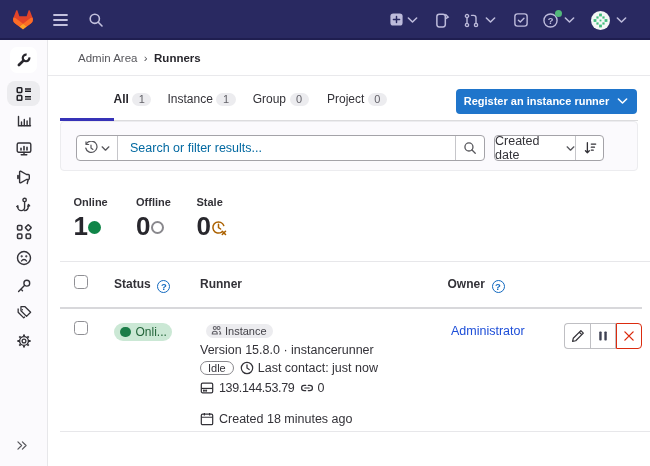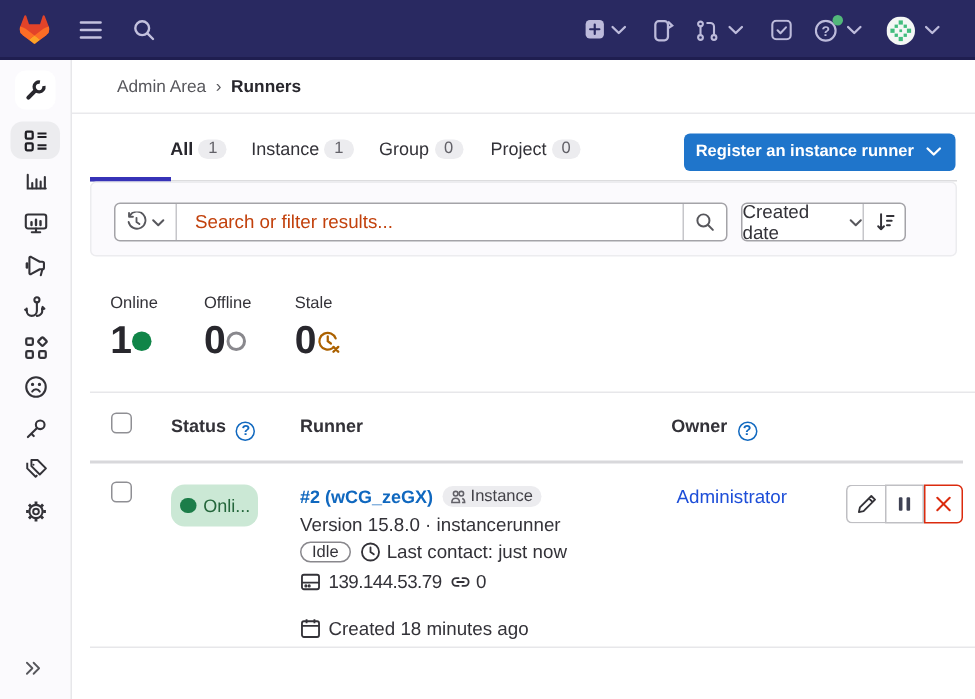--- a/index.html
+++ b/index.html
@@ -23,37 +23,37 @@
 .tabtxt.active { font-weight:700; color:#28272d; }
 .cnt { display:inline-block; background:#ececef; color:#626168; font-size:11px; line-height:13px; padding:0 6.5px; border-radius:8px; font-weight:400; }
 .tabline { position:absolute; left:12px; top:78px; width:54px; height:2.5px; background:#3632b7; }
 .tabborder { position:absolute; left:12px; top:79.5px; width:578px; height:1px; background:#dcdcde; }
 
 #regbtn { position:absolute; left:407.5px; top:48.5px; width:181px; height:25px; background:#1f75cb; border-radius:4px; color:#fff; font-size:11px; font-weight:700; display:flex; align-items:center; justify-content:center; gap:8px; white-space:nowrap; }
 
 #fband { position:absolute; left:12px; top:81px; width:578px; height:50px; background:#fbfafd; border:1px solid #ececef; border-radius:4px; }
 #searchbox { position:absolute; left:15px; top:13px; width:409px; height:26px; background:#fff; border:1px solid #a4a3a8; border-radius:4px; display:flex; align-items:stretch; }
 #histseg { width:41px; border-right:1px solid #c6c6ca; display:flex; align-items:center; justify-content:center; gap:3px; }
-#phtext { flex:1; display:flex; align-items:center; padding-left:12px; font-size:12.5px; color:#c2410c; }
+#phtext { flex:1; display:flex; align-items:center; padding-left:12px; font-size:12.5px; color:#0369a1; }
 #magseg { width:29px; border-left:1px solid #c6c6ca; display:flex; align-items:center; justify-content:center; }
 #cdgroup { position:absolute; left:433px; top:13px; width:110px; height:26px; background:#fff; border:1px solid #a4a3a8; border-radius:4px; display:flex; }
 #cdmain { flex:1; display:flex; align-items:center; justify-content:center; gap:6px; font-size:12.5px; color:#333238; border-right:1px solid #c6c6ca; }
 #cdsort { width:27px; display:flex; align-items:center; justify-content:center; }
 
-.statlab { position:absolute; font-size:11px; color:#333238; top:156px; }
+.statlab { position:absolute; font-size:11px; color:#333238; top:156px;font-weight:bold; }
 .statnum { position:absolute; font-size:26px; font-weight:700; color:#28272d; top:171px; }
 
 .thborder1 { position:absolute; left:12px; top:221px; width:590px; height:1px; background:#e7e7ea; }
 .thborder2 { position:absolute; left:12px; top:267px; width:582px; height:2px; background:#d8d8db; }
 .th { position:absolute; top:237px; font-size:12px; font-weight:700; color:#333238; }
 .qmark { display:inline-flex; width:13px; height:13px; border-radius:50%; border:1.3px solid #1068bf; color:#1068bf; font-size:9.5px; font-weight:700; align-items:center; justify-content:center; }
 .cb { position:absolute; width:14px; height:14px; border:1px solid #8f8f94; border-radius:3.5px; background:#fff; }
 .rowborder { position:absolute; left:12px; top:391px; width:590px; height:1px; background:#e7e7ea; }
 
-#statusbadge { position:absolute; left:66px; top:283px; width:58px; height:28px; background:#cbe8d5; border-radius:9px; display:flex; align-items:center; padding-left:6px; gap:5px; }
+#statusbadge { position:absolute; left:66px; top:283px; width:58px; height:18px; background:#cbe8d5; border-radius:9px; display:flex; align-items:center; padding-left:6px; gap:5px; }
 #statusbadge .dot { width:10.5px; height:10.5px; background:#1c7d49; border-radius:50%; }
 #statusbadge .txt { font-size:12px; color:#24663b; }
 .rline { position:absolute; left:152px; font-size:12.5px; color:#333238; display:flex; align-items:center; }
 .runlink { color:#1068bf; font-weight:700; font-size:12px; }
 #instbadge { display:inline-flex; align-items:center; background:#ececef; border-radius:7px; height:13.5px; padding:0 6px 0 5px; margin-left:6px; gap:3px; font-size:11px; color:#434248; }
 #idlepill { display:inline-flex; align-items:center; border:1px solid #89888d; border-radius:8px; height:14px; padding:0 7px; font-size:11px; color:#333238; background:#fff; }
 
 #actions { position:absolute; left:516px; top:283px; width:78px; height:26px; display:flex; }
 #actions .b { width:26px; background:#fff; border:1px solid #bfbfc3; display:flex; align-items:center; justify-content:center; }
 #actions .b1 { border-radius:4px 0 0 4px; border-right:none; }
@@ -294,21 +294,20 @@
   <div class="th" style="left:152px">Runner</div>
   <div class="th" style="left:399.5px">Owner&nbsp; <span class="qmark" style="vertical-align:-2px">?</span></div>
   <div class="thborder2"></div>
 
   <div class="cb" style="left:26px;top:280.5px"></div>
   <div id="statusbadge">
         <span class="dot"></span>
         <span class="txt">Onli...</span>
       </div>
   <div class="rline" style="top:284px">
-        <span class="runlink">#2 (wCG_zeGX)</span>
     <span id="instbadge">
       <svg width="11" height="11" viewBox="0 0 16 16" fill="none" stroke="#626168" stroke-width="1.5">
             <circle cx="5.5" cy="4.5" r="2.2"></circle>
             <path d="M1.8 13c0-2.5 1.6-4 3.7-4s3.7 1.5 3.7 4z"></path>
             <circle cx="11" cy="4.5" r="2.2"></circle>
             <path d="M11.8 9.2c1.5.4 2.4 1.8 2.4 3.8h-2.5"></path>
           </svg>
       Instance</span>
   </div>
   <div class="rline" style="top:303px">Version 15.8.0 · instancerunner</div>

